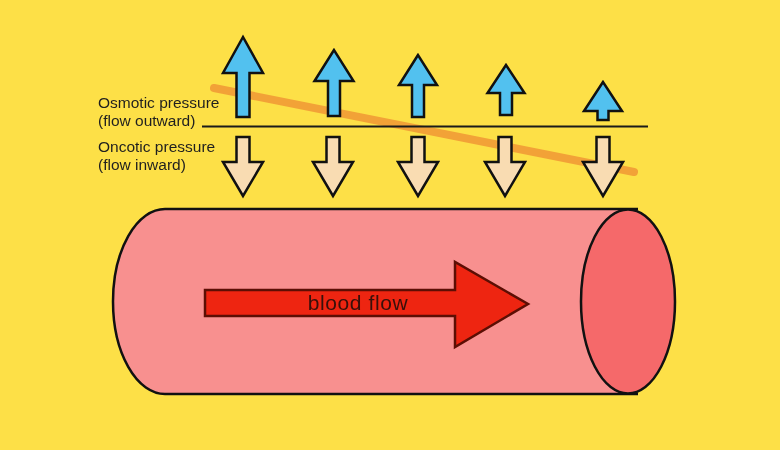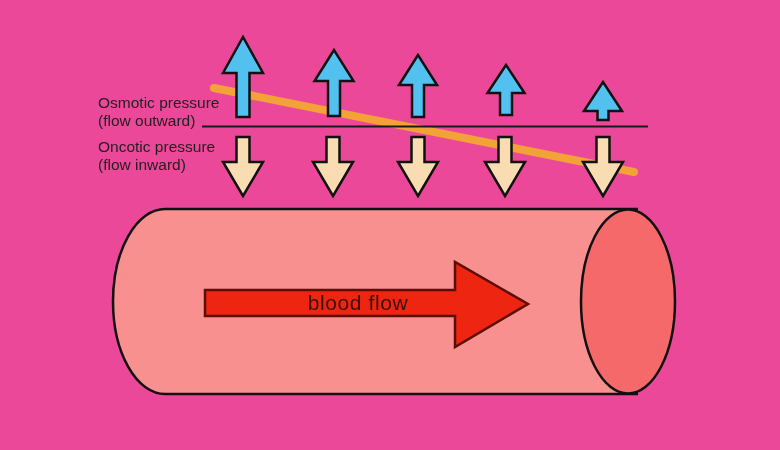--- a/index.html
+++ b/index.html
@@ -1,19 +1,19 @@
 <!DOCTYPE html>
 <html><head>
 <meta charset="utf-8">
 <style>
   html,body{margin:0;padding:0;background:#fff;}
   .canvas{
     position:relative;
     width:780px;height:450px;
-    background:#ec4899;
+    background:#fde047;
     font-family:"Liberation Sans", sans-serif;
     overflow:hidden;
   }
   svg{display:block;}
   .plabel{
     font-size:15.5px;
     letter-spacing:0px;
   }
   .flow-label{
     font-size:21px;

